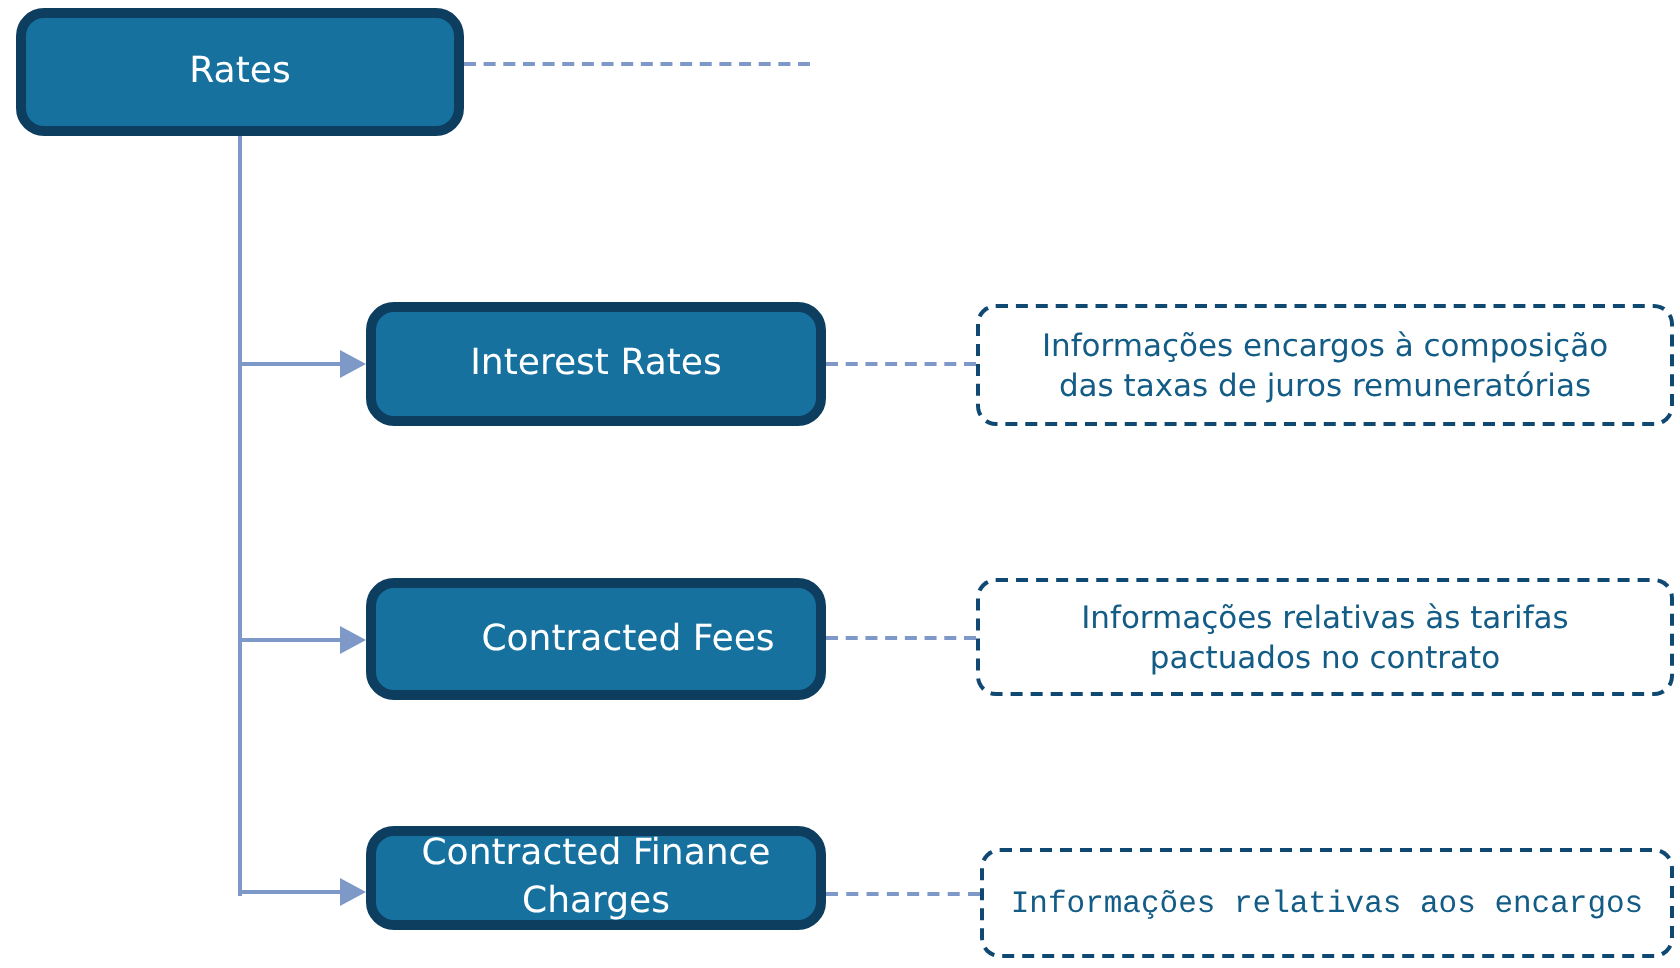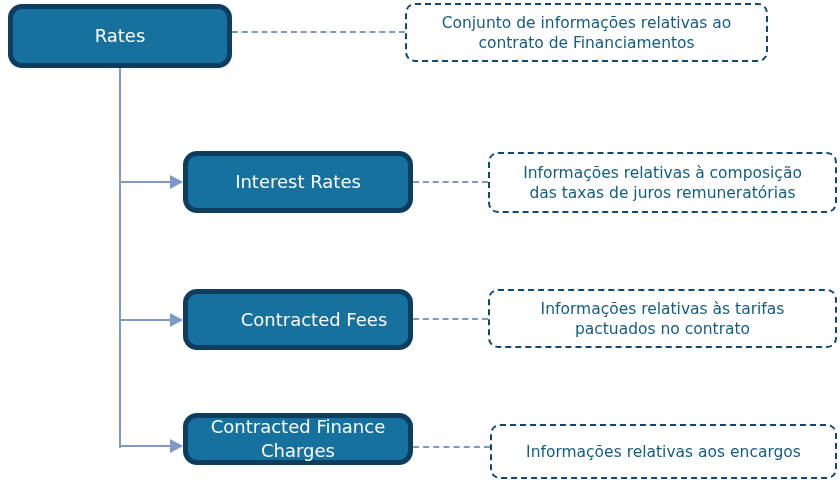--- a/index.html
+++ b/index.html
@@ -46,21 +46,21 @@
     flex-direction: column;
     align-items: center;
     justify-content: center;
     text-align: center;
     font-size: 15.5px;
     line-height: 20px;
   }
   .note-1 { left: 405px; top: 3px;   width: 363px; height: 59px; }
   .note-2 { left: 488px; top: 152px; width: 349px; height: 61px; }
   .note-3 { left: 488px; top: 289px; width: 349px; height: 59px; }
-  .note-4 { left: 490px; top: 424px; width: 347px; height: 55px; }
+  .note-4 { left: 490px; top: 424px; width: 347px; height: 55px; font-family: Liberation Mono, monospace; }
 
   
   .vline {
     position: absolute;
     left: 119px; top: 68px;
     width: 2px; height: 380px;
     background: var(--connector, #7E99C8);
   }
   .hline {
     position: absolute;
@@ -117,26 +117,22 @@
   <div class="node node-interest">
     <span>Interest Rates</span>
   </div>
   <div class="node node-fees">
     <span>Contracted Fees</span>
   </div>
   <div class="node node-charges">
     <span>Contracted Finance Charges</span>
   </div>
 
-  <div class="note note-1">
-    <div>Conjunto de informações relativas ao</div>
-    <div>contrato de Financiamentos</div>
-  </div>
   <div class="note note-2">
-    <div>Informações relativas à composição</div>
+    <div>Informações encargos à composição</div>
     <div>das taxas de juros remuneratórias</div>
   </div>
   <div class="note note-3">
     <div>Informações relativas às tarifas</div>
     <div>pactuados no contrato</div>
   </div>
   <div class="note note-4">
     <div>Informações relativas aos encargos</div>
   </div>
 

